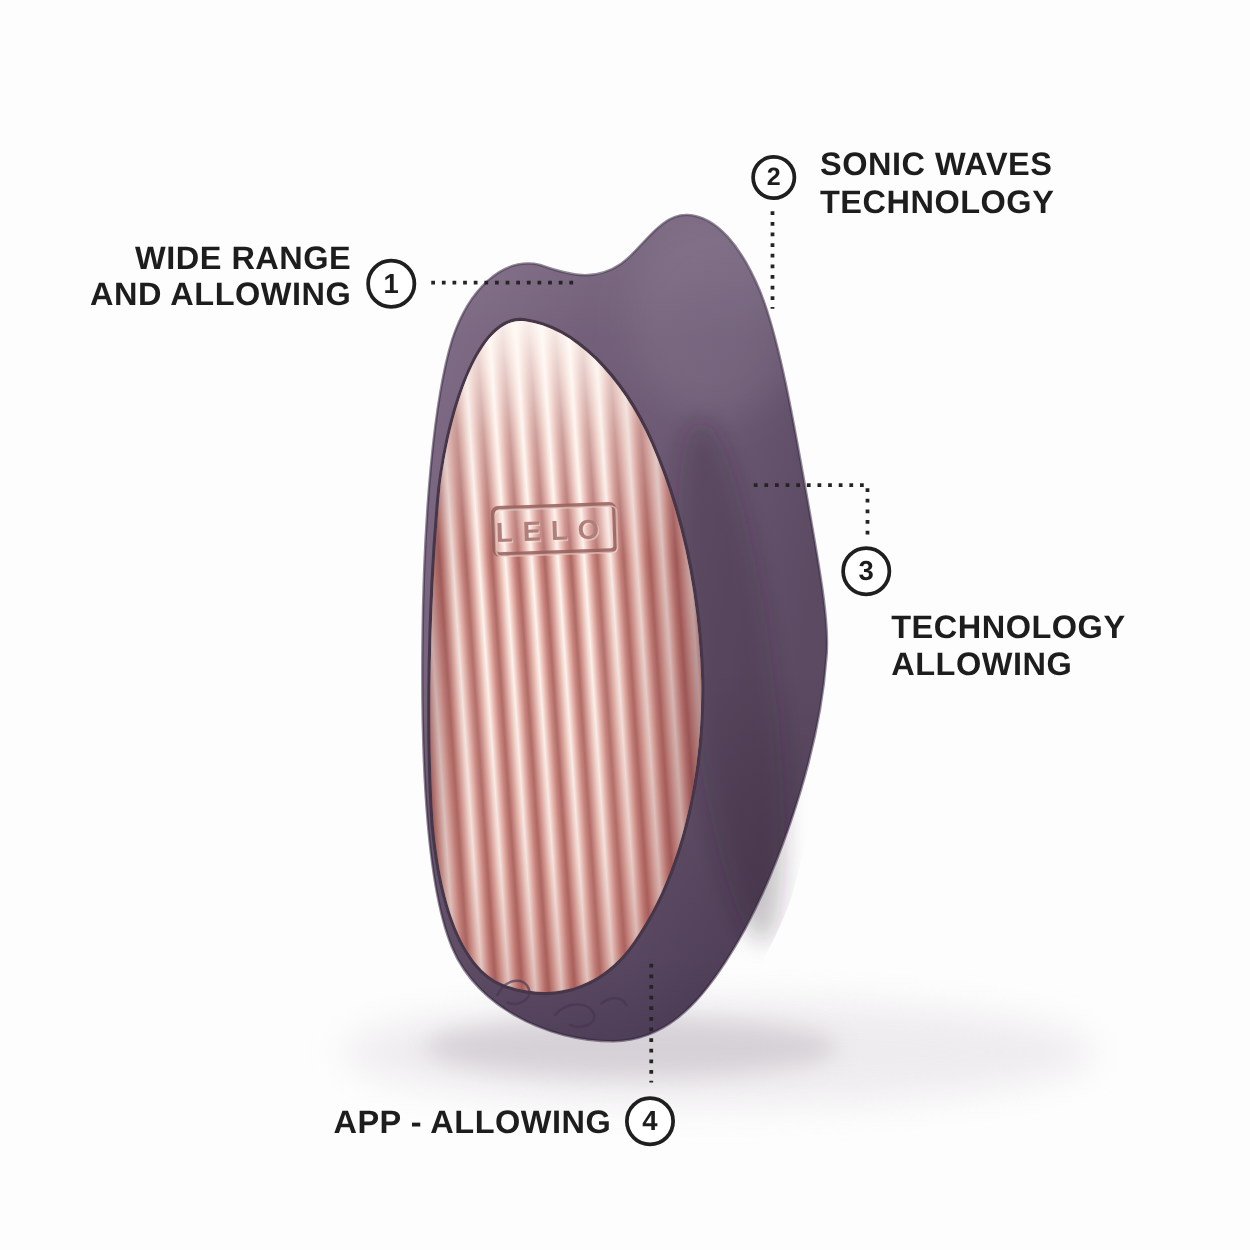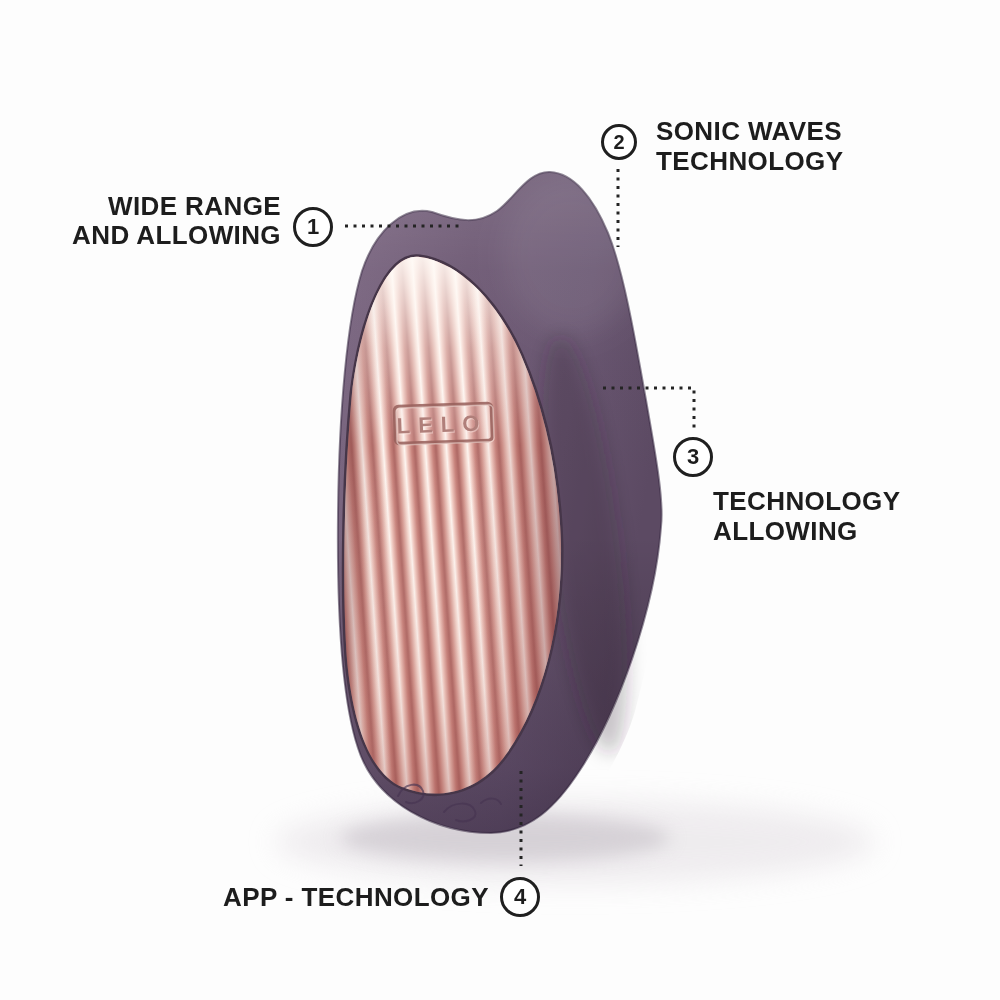--- a/index.html
+++ b/index.html
@@ -195,19 +195,19 @@
 
   <div class="num-circle" style="left:673px; top:437px;">
     <span>3</span>
   </div>
   <div class="callout-label align-left" style="left:677px; top:486px; line-height:30px;margin-left:36px;">
     <span class="line">TECHNOLOGY</span>
     <span class="line">ALLOWING</span>
   </div>
 
   <div class="callout-label align-right" style="top:883px; right:511px;">
-    <span class="line">APP - TECHNOLOGY</span>
+    <span class="line">APP - ALLOWING</span>
   </div>
   <div class="num-circle" style="left:500px; top:877px;">
     <span>4</span>
   </div>
 
 </div>
 
 </body></html>

